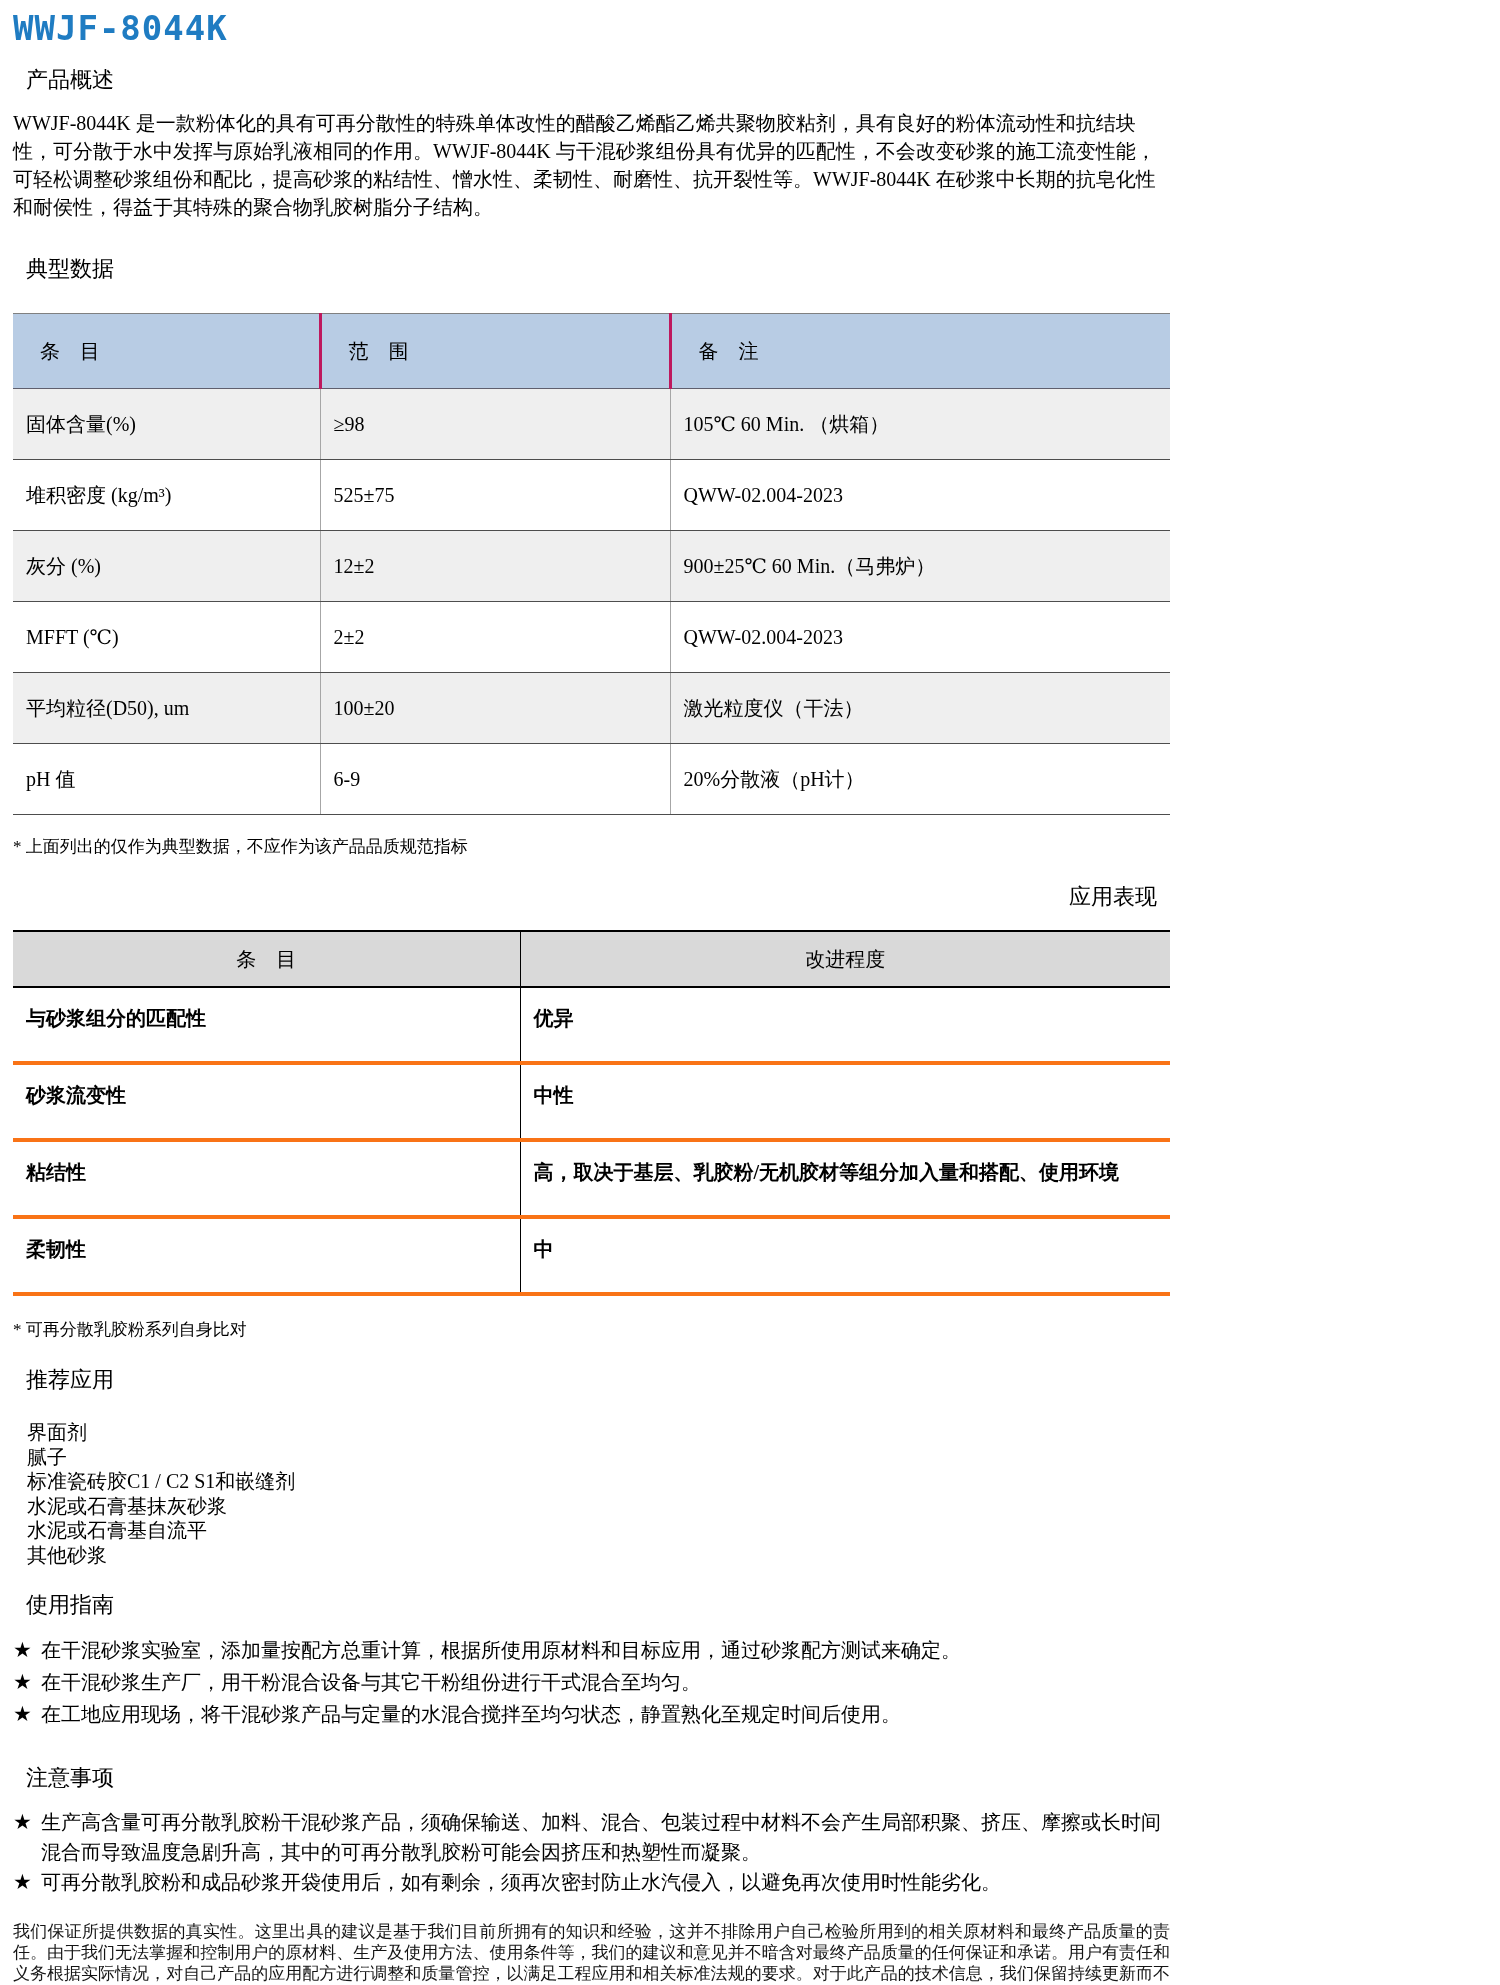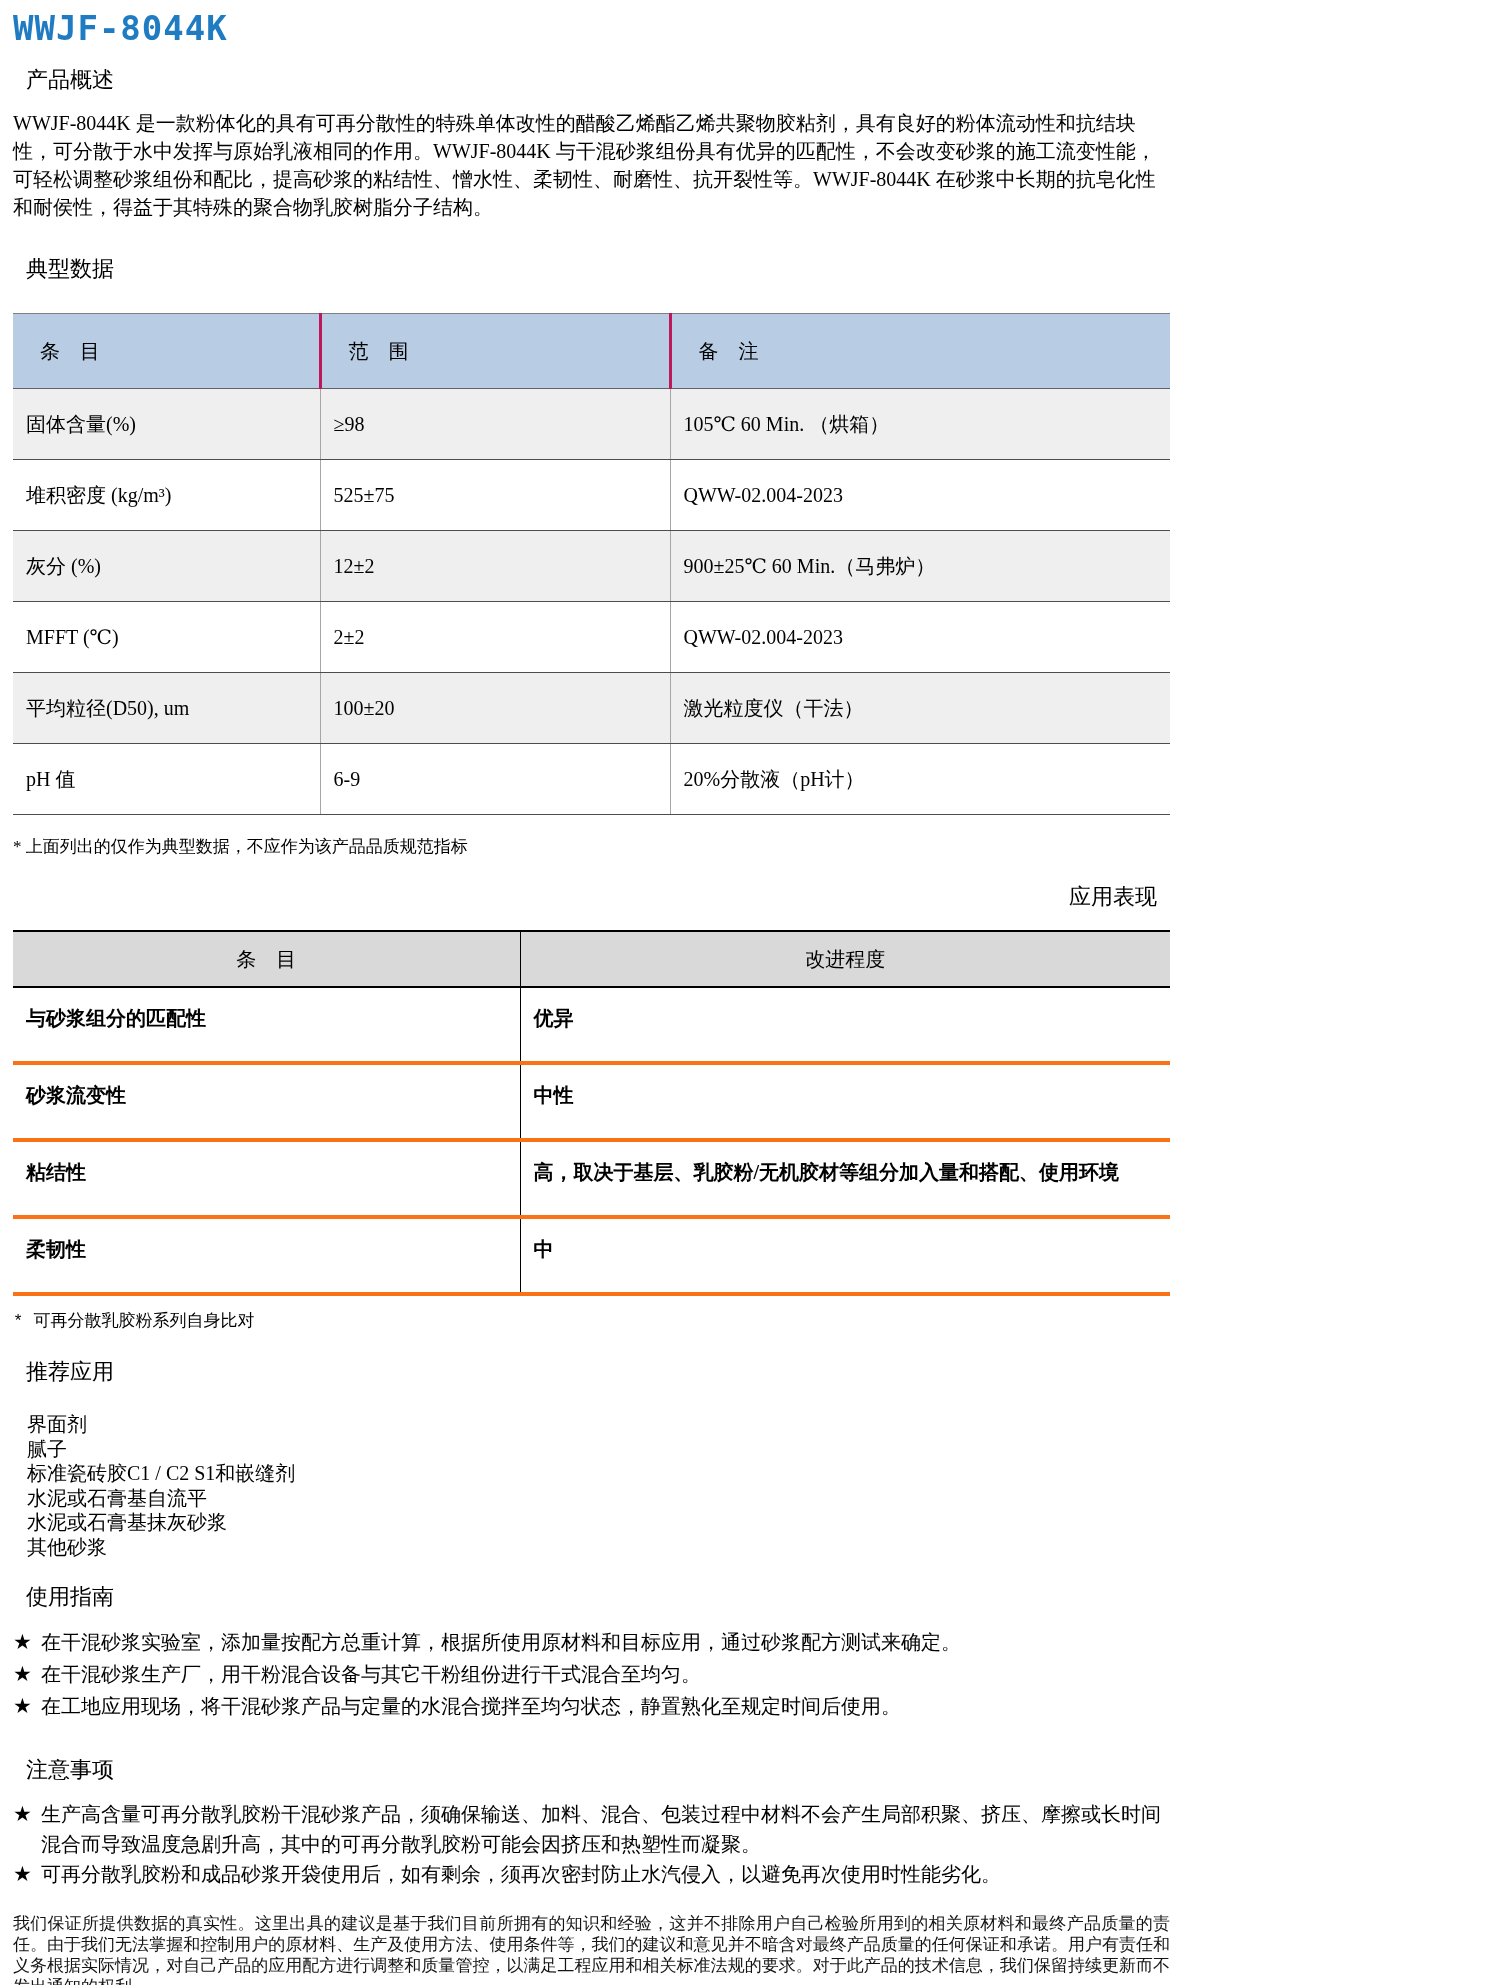--- a/index.html
+++ b/index.html
@@ -64,21 +64,21 @@
     border-bottom:1px solid #4d4d4d;
     vertical-align:middle;
   }
   .t1 td + td{border-left:1px solid #a6a6a6;}
   .t1 tbody tr:nth-child(odd){background:#efefef;}
 
   .note{
     margin:22px 0 0 0;
     font-size:17px;line-height:20px;
   }
-  .note2{margin-top:16px;font-family:Liberation Mono, monospace;}
+  .note2{margin-top:24px;}
 
   
   .t2{
     width:1157px;margin-top:17px;
     font-size:20px;
     border-top:2px solid #000;
     border-bottom:2px solid #000;
   }
   .t2 col.c1{width:507px;}
   .t2 col.c2{width:650px;}
@@ -220,22 +220,22 @@
       </tbody>
     </table>
 
     <p class="note note2">* 可再分散乳胶粉系列自身比对</p>
 
     <h2 class="h-rec">推荐应用</h2>
     <ul class="rec-list">
       <li>界面剂</li>
       <li>腻子</li>
       <li>标准瓷砖胶C1 / C2 S1和嵌缝剂</li>
+      <li>水泥或石膏基抹灰砂浆</li>
       <li>水泥或石膏基自流平</li>
-      <li>水泥或石膏基抹灰砂浆</li>
       <li>其他砂浆</li>
     </ul>
 
     <h2 class="h-usage">使用指南</h2>
     <div class="bullets usage">
       <div class="bullet">
         <span class="star">★</span>
         <span class="btext">在干混砂浆实验室，添加量按配方总重计算，根据所使用原材料和目标应用，通过砂浆配方测试来确定。</span>
       </div>
       <div class="bullet">

